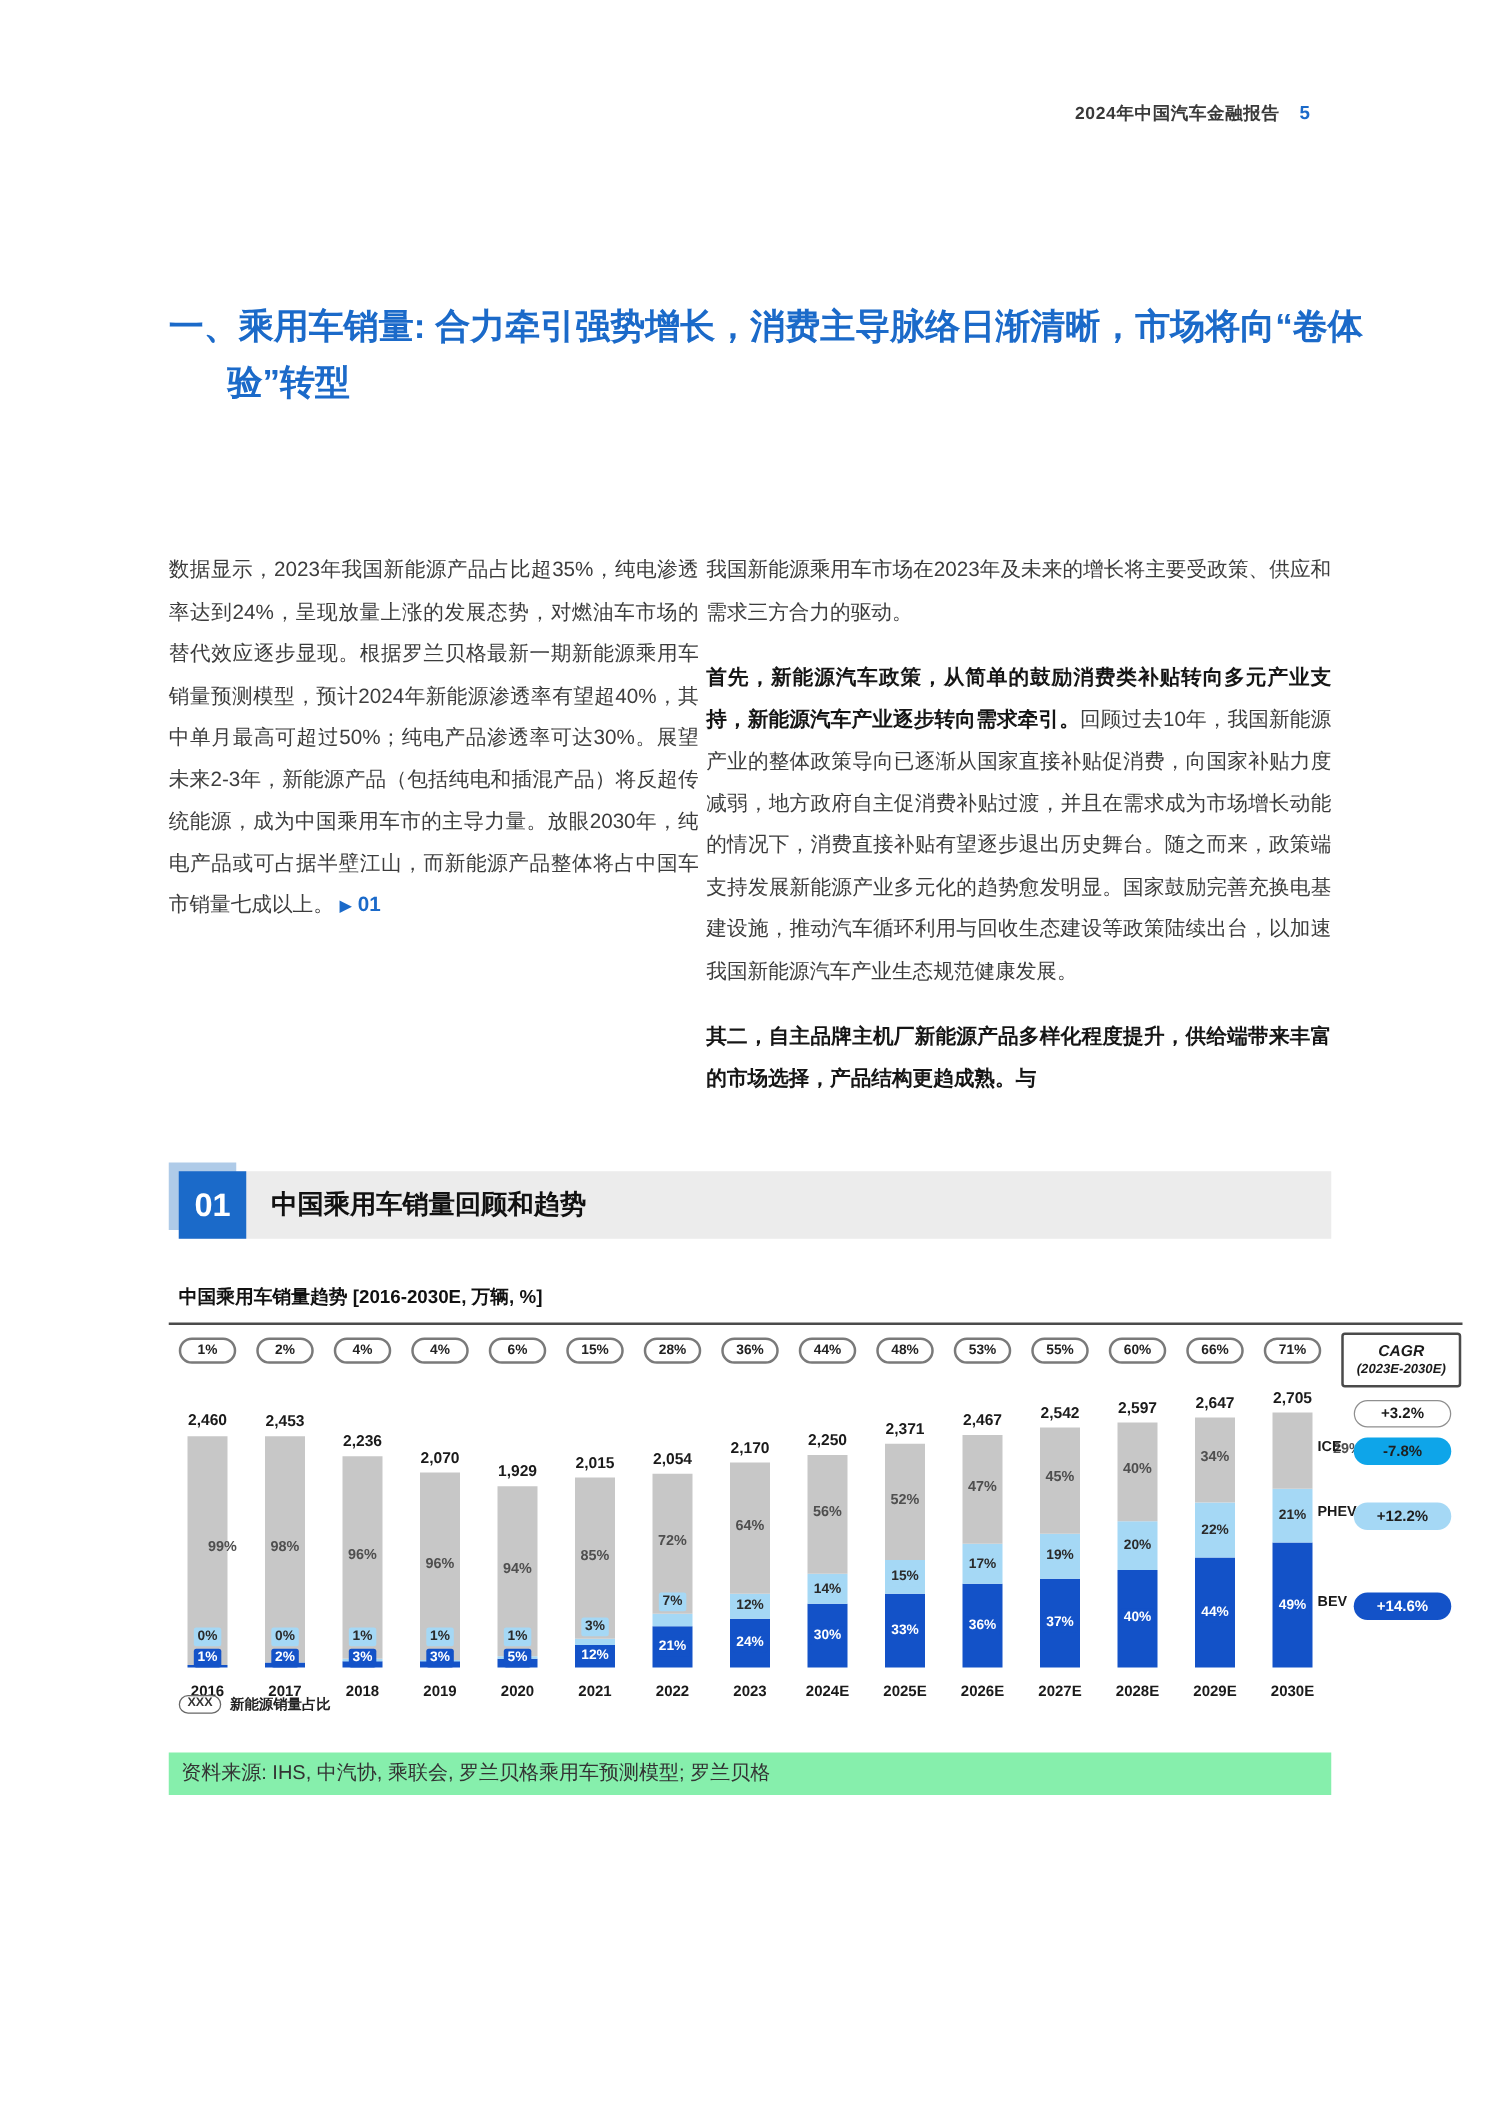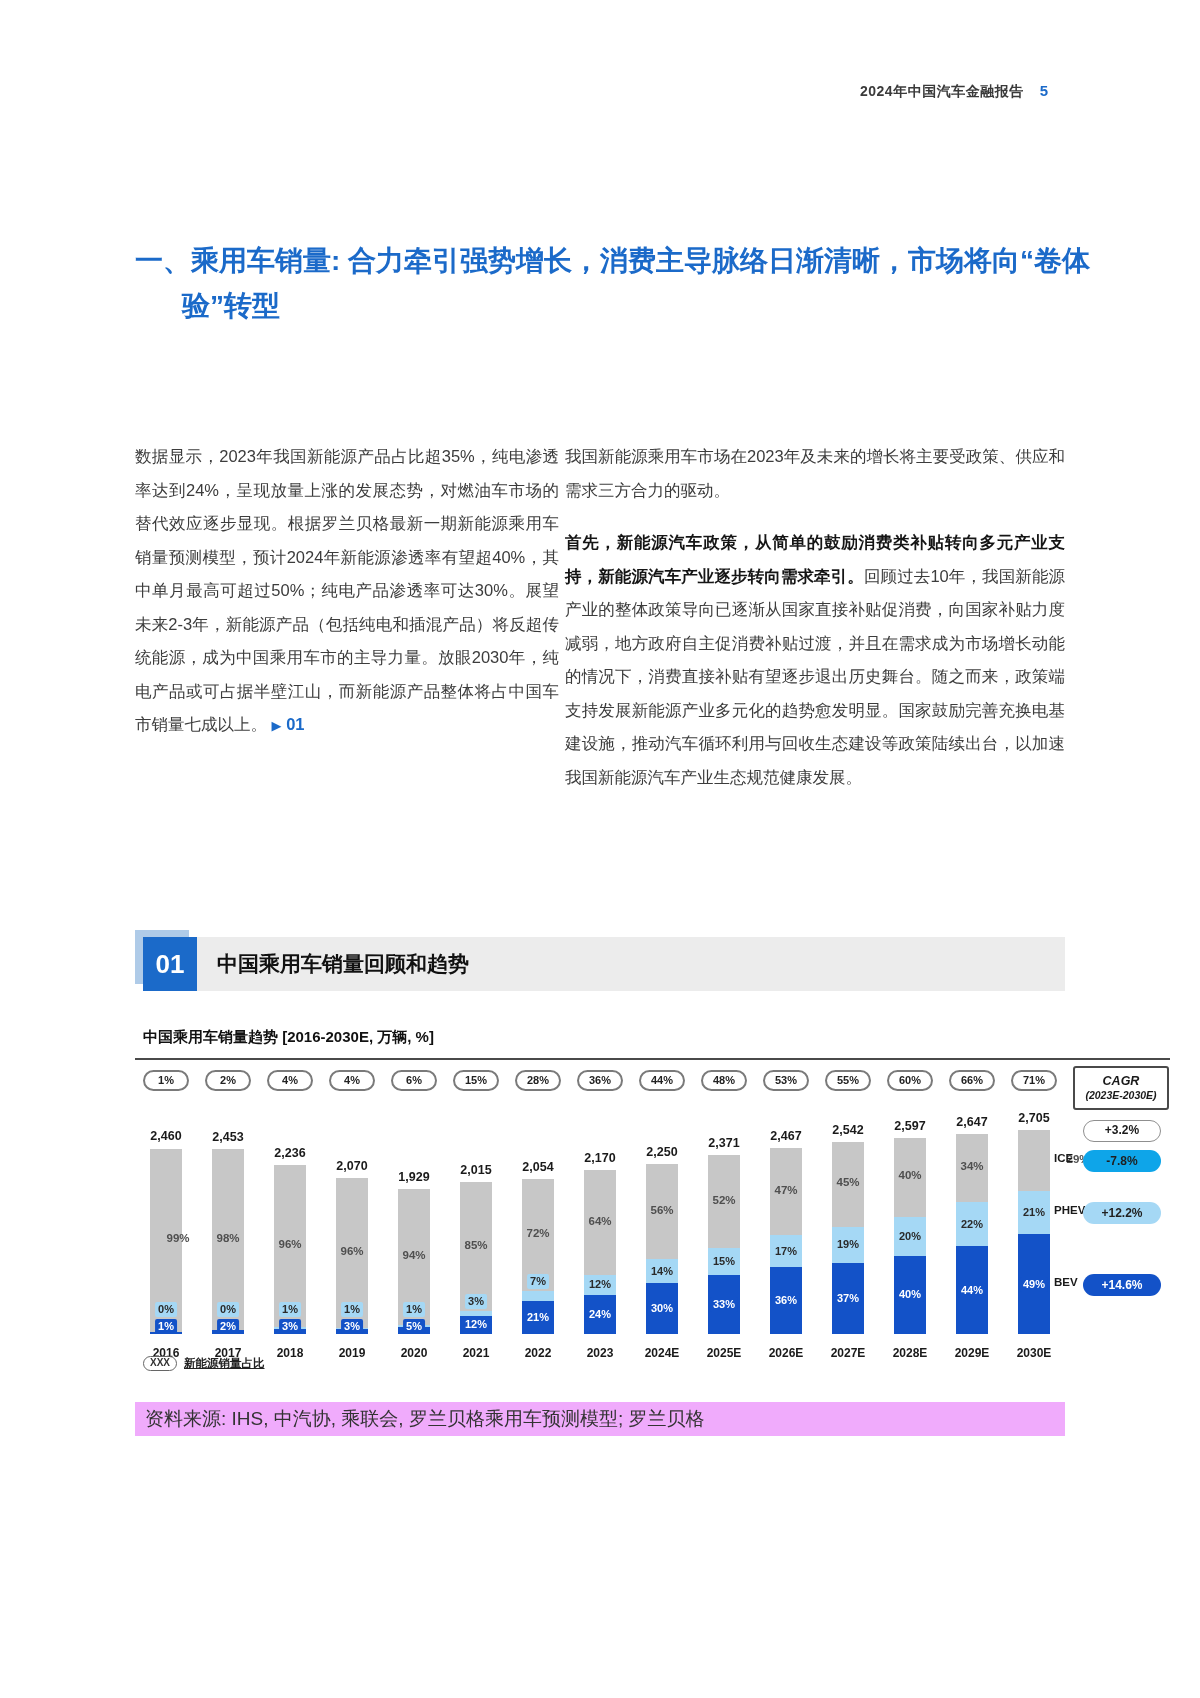--- a/index.html
+++ b/index.html
@@ -54,43 +54,44 @@
   .cagr-t{font-size:12.5px;font-weight:800;color:#1a1a1a;line-height:15px;}
   .cagr-s{font-size:10.5px;font-weight:800;color:#1a1a1a;line-height:13px;}
   .pill{position:absolute;left:948px;width:78px;height:22px;border-radius:12px;text-align:center;line-height:22px;font-size:12px;font-weight:700;box-sizing:border-box;}
   .pill-total{top:60px;background:#fff;border:1.5px solid #8f8f8f;color:#1a1a1a;line-height:19px;}
   .pill-ice{top:90px;background:#0ea5e9;color:#1f1f1f;}
   .pill-phev{top:142px;background:#A5D8F5;color:#1f1f1f;}
   .pill-bev{top:214px;background:#1352C8;color:#fff;}
 
   .legend-note{position:absolute;left:8px;top:296px;display:flex;align-items:center;gap:7px;}
   .note-oval{display:inline-block;min-width:34px;height:15px;border:1.5px solid #666;border-radius:9px;font-size:10px;font-weight:700;line-height:12px;text-align:center;color:#333;box-sizing:border-box;padding:0 4px;}
-  .note-label{font-size:11.5px;font-weight:700;color:#222;text-decoration:underline;}
-
-  .source-bar{position:absolute;left:135px;top:1402px;width:930px;height:34px;background:#f0abfc;font-size:19px;color:#333;line-height:34px;padding-left:10px;box-sizing:border-box;}
+  .note-label{font-size:11.5px;font-weight:700;color:#222;}
+
+  .source-bar{position:absolute;left:135px;top:1402px;width:930px;height:34px;background:#86efac;font-size:16px;color:#333;line-height:34px;padding-left:10px;box-sizing:border-box;}
 </style>
 </head>
 <body>
 
 <div class="page">
 
   <header class="page-header">
     <span class="ph-title">2024年中国汽车金融报告</span>
     <span class="ph-num">5</span>
   </header>
 
   <h1 class="main-title"><span class="t-lead">一、乘用车销量:</span><span class="t-rest"> 合力牵引强势增长，消费主导脉络日渐清晰，市场将向“卷体验”转型</span></h1>
 
   <div class="col col-left">
     <p><span>数据显示，2023年我国新能源产品占比超35%，纯电渗透率达到24%，呈现放量上涨的发展态势，对燃油车市场的替代效应逐步显现。根据罗兰贝格最新一期新能源乘用车销量预测模型，预计2024年新能源渗透率有望超40%，其中单月最高可超过50%；纯电产品渗透率可达30%。展望未来2-3年，新能源产品（包括纯电和插混产品）将反超传统能源，成为中国乘用车市的主导力量。放眼2030年，纯电产品或可占据半壁江山，而新能源产品整体将占中国车市销量七成以上。</span> <span class="fig-ref"><span class="tri">▶</span> <span>01</span></span></p>
   </div>
 
   <div class="col col-right">
     <p>我国新能源乘用车市场在2023年及未来的增长将主要受政策、供应和需求三方合力的驱动。</p>
     <p><strong>首先，新能源汽车政策，从简单的鼓励消费类补贴转向多元产业支持，新能源汽车产业逐步转向需求牵引。</strong><span>回顾过去10年，我国新能源产业的整体政策导向已逐渐从国家直接补贴促消费，向国家补贴力度减弱，地方政府自主促消费补贴过渡，并且在需求成为市场增长动能的情况下，消费直接补贴有望逐步退出历史舞台。随之而来，政策端支持发展新能源产业多元化的趋势愈发明显。国家鼓励完善充换电基建设施，推动汽车循环利用与回收生态建设等政策陆续出台，以加速我国新能源汽车产业生态规范健康发展。</span></p>
+    <p><strong>其二，自主品牌主机厂新能源产品多样化程度提升，供给端带来丰富的市场选择，产品结构更趋成熟。与</strong></p>
   </div>
 
   <div class="exhibit-band">
     <div class="band-bg"></div>
     <div class="num-shadow"></div>
     <div class="num-box">
         <span>01</span>
       </div>
     <div class="band-title">中国乘用车销量回顾和趋势</div>
   </div>

